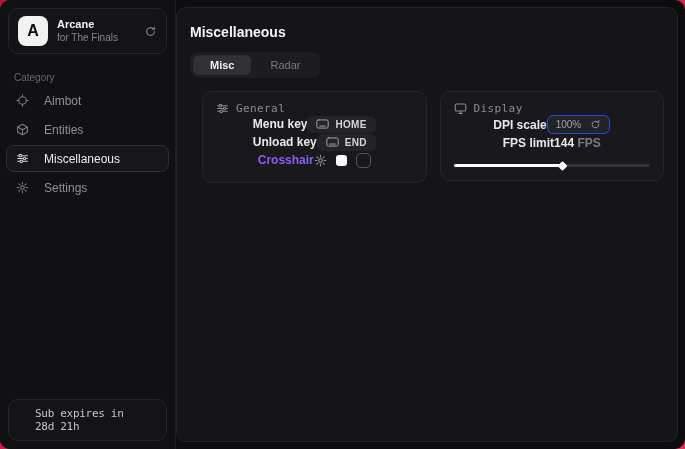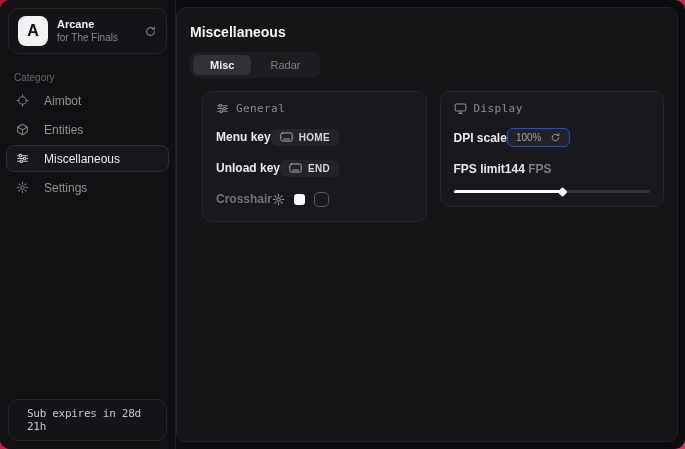--- a/index.html
+++ b/index.html
@@ -49,21 +49,21 @@
     border:1px solid transparent; border-radius:8px;
     color:#90909a; font-size:12px; cursor:default;
   }
   .nav-item .nicon { display:flex; color:#7c7c86; }
   .nav-item.active {
     border-color:#2e2e35; background:#17171b; color:#ececef;
   }
   .nav-item.active .nicon { color:#cfcfd6; }
   .sidebar-spacer { flex:1; }
   .sub-box {
-    margin:8px; padding:7px 18px;
+    margin:8px; padding:7px 26px;
     border:1px solid #26262b; border-radius:10px;
     background:#141418;
   }
   .sub-line1 {
     font-family:"DejaVu Sans Mono", monospace;
     font-size:11px; color:#c4c4ca; letter-spacing:-0.3px;
   }
   .sub-line2 {
     margin-top:3px; font-size:9px; font-weight:bold; color:#8e8e96;
   }
@@ -90,25 +90,25 @@
     width:235px; padding:10px 13px 13px;
     background:#19191d; border:1px solid #26262b; border-radius:10px;
   }
   .card-head {
     display:flex; align-items:center; gap:7px;
     font-family:"DejaVu Sans Mono", monospace;
     font-size:11px; color:#8b8b93; letter-spacing:0.4px;
   }
   .card-head .cicon { display:flex; color:#8b8b93; }
   .row {
-    display:flex; align-items:center; justify-content:flex-start;
-    margin-top:13px; min-height:18px;
+    display:flex; align-items:center; justify-content:center;
+    min-height:18px;
   }
   .row-label { font-size:12px; font-weight:bold; color:#e9e9ec; }
-  .row-label.dim { color:#737373; }
+  .row-label.dim { color:#8b5cf6; }
   .keybtn {
     display:inline-flex; align-items:center; gap:6px;
     background:#232328; border-radius:6px; padding:3px 9px;
     font-size:10px; font-weight:bold; color:#d4d4d9; letter-spacing:0.3px;
     cursor:default;
   }
   .keybtn .kicon { display:flex; color:#a9a9b1; }
   .xhair-controls { display:flex; align-items:center; gap:9px; }
   .swatch { width:11px; height:11px; border-radius:3px; background:#ffffff; }
   .checkbox {

